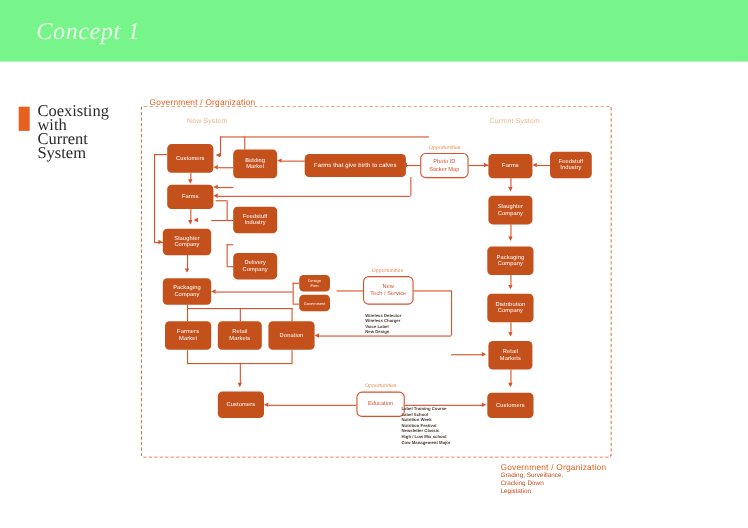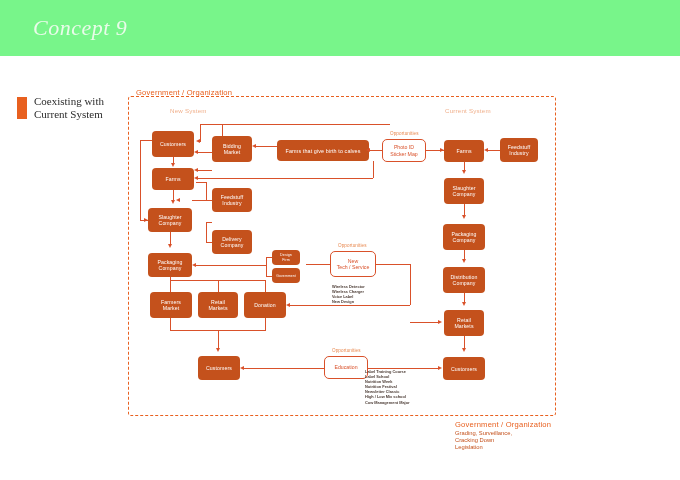--- a/index.html
+++ b/index.html
@@ -8,21 +8,21 @@
 
   
   #banner{position:absolute;left:0;top:0;width:680px;height:56px;background:#78f58a;}
   #banner-title{position:absolute;left:33px;top:15px;font-family:"Liberation Serif",serif;
        font-style:italic;font-size:22px;color:#e9fbe9;letter-spacing:.5px;white-space:nowrap;}
 
   
   #legend{position:absolute;left:17px;top:95px;width:110px;}
   #legend-swatch{position:absolute;left:0;top:2px;width:10px;height:22px;background:#e8601f;}
   #legend-text{position:absolute;left:17px;top:0;font-family:"Liberation Serif",serif;
-       font-size:11px;color:#2b2b2b;line-height:13px;white-space:pre-line;}
+       font-size:15px;color:#2b2b2b;line-height:13px;white-space:pre-line;}
 
   
   #boundary{position:absolute;left:128px;top:96px;width:428px;height:320px;
        border:1.6px dashed #e8601f;border-radius:3px;box-sizing:border-box;}
   #gov-top{position:absolute;left:136px;top:88px;font-size:7.6px;color:#e8601f;letter-spacing:.2px;}
   #lbl-new{position:absolute;left:170px;top:107px;font-size:6.2px;color:#f0b08c;letter-spacing:.2px;}
   #lbl-cur{position:absolute;left:445px;top:107px;font-size:6.2px;color:#f0b08c;letter-spacing:.2px;}
 
   
   #gov-bot{position:absolute;left:455px;top:420px;font-size:7.6px;color:#e8601f;letter-spacing:.2px;}
@@ -48,21 +48,21 @@
   .v{position:absolute;width:1px;background:#d9512a;}
   .ar{position:absolute;width:0;height:0;}
   .ar-r{border-top:2.4px solid transparent;border-bottom:2.4px solid transparent;border-left:4px solid #d9512a;}
   .ar-l{border-top:2.4px solid transparent;border-bottom:2.4px solid transparent;border-right:4px solid #d9512a;}
   .ar-d{border-left:2.4px solid transparent;border-right:2.4px solid transparent;border-top:4px solid #d9512a;}
 </style>
 </head>
 <body>
 
 <div id="banner">
-  <div id="banner-title">Concept 9</div>
+  <div id="banner-title">Concept 1</div>
 </div>
 
 <div id="legend">
   <div id="legend-swatch"></div>
   <div id="legend-text">Coexisting with
 Current System</div>
 </div>
 
 <div id="boundary"></div>
 <div id="gov-top">Government / Organization</div>

